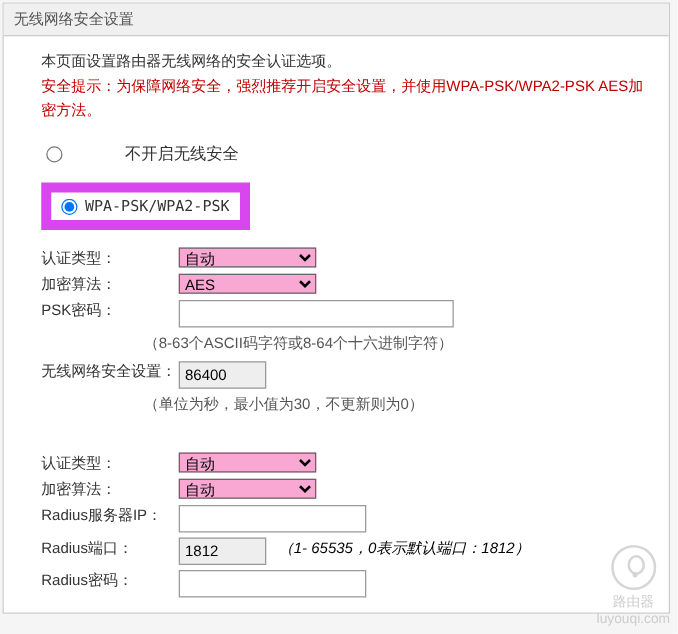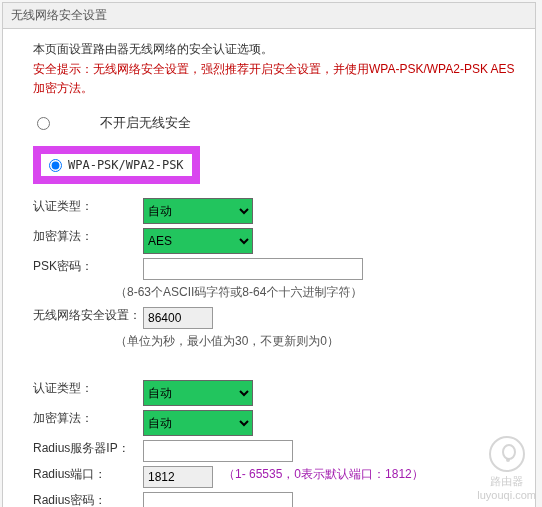--- a/index.html
+++ b/index.html
@@ -53,46 +53,47 @@
       align-items: flex-start;
       margin: 4px 0;
     }
     .field-label {
       width: 110px;
       text-align: left;
       color: #333;
     }
     .field-row select {
       width: 110px;
-      height: 26px;
+      height: 16px;
       font-size: 12px;
       border: 1px solid #666;
-      background: #22c55e;
+      background: #f9a8d4;
     }
     .field-row input[type=text],
     .field-row input[type=password] {
       height: 22px;
       font-size: 12px;
       border: 1px solid #999;
       padding: 0 4px;
     }
     .psk-input { width: 220px; }
     .num-input { width: 70px; background:#eee; }
     .ip-input { width: 150px; }
     .hint {
       margin-left: 82px;
       color: #555;
       font-size: 12px;
       margin-top: 2px;
       margin-bottom: 6px;
     }
     .inline-hint {
       margin-left: 10px;
-      color: #a21caf;
-      font-size: 12px;
+      color: #000000;
+      font-size: 12px;
+      font-style: italic;
     }
     .section-gap { height: 20px; }
     .watermark {
       position: absolute;
       right: 6px;
       bottom: 6px;
       color: rgba(200,200,200,0.9);
       font-size: 11px;
       text-align: center;
     }
@@ -112,21 +113,21 @@
     }
   </style>
 </head>
 <body>
 
 <div class="panel">
   <div class="title-bar">无线网络安全设置</div>
 
   <div class="content">
     <div class="intro">本页面设置路由器无线网络的安全认证选项。</div>
-    <div class="warning">安全提示：无线网络安全设置，强烈推荐开启安全设置，并使用WPA-PSK/WPA2-PSK AES加密方法。</div>
+    <div class="warning">安全提示：为保障网络安全，强烈推荐开启安全设置，并使用WPA-PSK/WPA2-PSK AES加密方法。</div>
 
     <label class="radio-row no-open">
       <input type="radio" name="sec" style="">
       <span>不开启无线安全</span>
     </label>
 
     <div>
       <label class="radio-highlight">
         <input type="radio" name="sec" checked="" style="">
         <span>WPA-PSK/WPA2-PSK</span>

